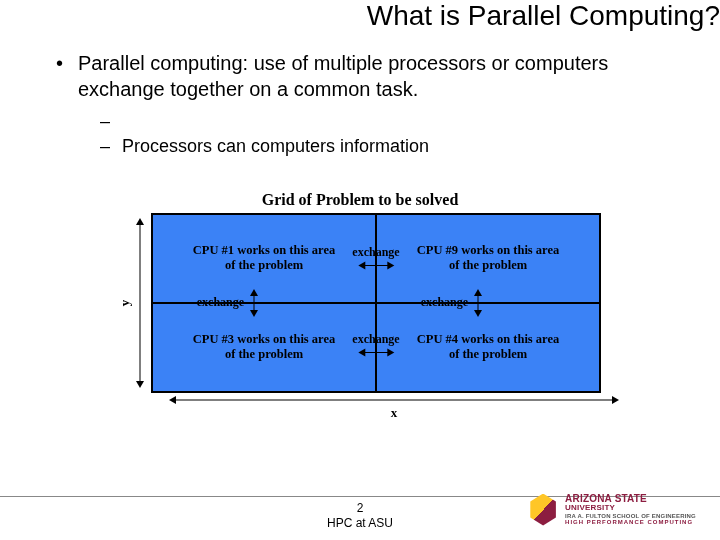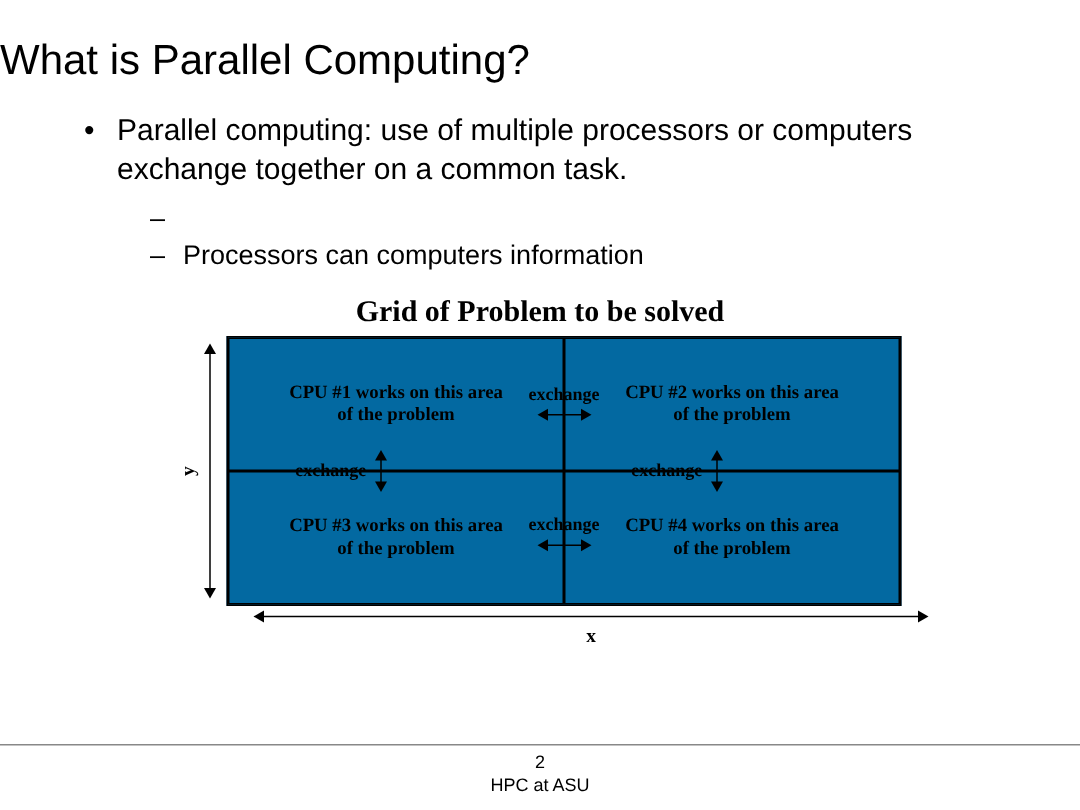--- a/index.html
+++ b/index.html
@@ -6,38 +6,37 @@
   body {
     width: 720px;
     height: 540px;
     background: #fff;
     font-family: Arial, Helvetica, sans-serif;
     color: #000;
     position: relative;
     overflow: hidden;
   }
   .title {
-    text-align: left;
+    text-align: right;
     font-size: 28px;
     font-weight: 400;
-    padding-top: 24px;
     padding-bottom: 18px;
   }
   .content { padding: 0 56px; }
   .bullet { display: flex; font-size: 20px; line-height: 1.3; margin-bottom: 8px; }
   .bullet .dot { width: 22px; flex-shrink: 0; text-align: left; }
   .sub-list { padding-left: 44px; }
   .sub { display: flex; font-size: 18px; line-height: 1.3; margin-bottom: 2px; }
   .sub .dash { width: 22px; flex-shrink: 0; }
   .diagram-title {
     text-align: center;
     font-family: "Times New Roman", serif;
     font-weight: bold;
-    font-size: 20px;
-    margin-top: 14px;
+    font-size: 16px;
+    margin-top: 32px;
     margin-bottom: 4px;
   }
   .diagram-wrap {
     display: flex;
     justify-content: center;
     align-items: center;
     gap: 6px;
     padding-left: 40px;
     padding-right: 40px;
   }
@@ -67,21 +66,21 @@
   .arrowhead-down { border-width: 7px 4px 0 4px; border-color: #000 transparent transparent transparent; bottom: 0; left: 50%; transform: translateX(-50%); }
   .arrowhead-left { border-width: 4px 7px 4px 0; border-color: transparent #000 transparent transparent; left: 0; top: 50%; transform: translateY(-50%); }
   .arrowhead-right { border-width: 4px 0 4px 7px; border-color: transparent transparent transparent #000; right: 0; top: 50%; transform: translateY(-50%); }
 
   .grid {
     display: grid;
     grid-template-columns: 1fr 1fr;
     grid-template-rows: 1fr 1fr;
     width: 450px;
     height: 180px;
-    background: #0369a1;
+    background: #3b82f6;
     border: 1px solid #000;
     position: relative;
     font-family: "Times New Roman", serif;
     font-weight: bold;
     font-size: 12.5px;
   }
   .cell {
     border: 0.5px solid #000;
     display: flex;
     flex-direction: column;
@@ -197,21 +196,21 @@
       <div class="arrowhead-down"></div>
     </div>
   </div>
 
   <div class="grid">
     <div class="cell">
       <div class="cell-line1">CPU #1 works on this area</div>
       <div class="cell-line2">of the problem</div>
     </div>
     <div class="cell">
-      <div class="cell-line1">CPU #2 works on this area</div>
+      <div class="cell-line1">CPU #9 works on this area</div>
       <div class="cell-line2">of the problem</div>
     </div>
     <div class="cell">
       <div class="cell-line1">CPU #3 works on this area</div>
       <div class="cell-line2">of the problem</div>
     </div>
     <div class="cell">
       <div class="cell-line1">CPU #4 works on this area</div>
       <div class="cell-line2">of the problem</div>
     </div>
@@ -261,13 +260,22 @@
     <div class="arrowhead-right"></div>
   </div>
   <div class="x-label">x</div>
 </div>
 
 <div class="footer">
   <div class="footer-center">
     <div>2</div>
     <div>HPC at ASU</div>
   </div>
+  <div class="logo">
+    <div class="logo-mark"></div>
+    <div class="logo-text">
+      <span class="l1">ARIZONA STATE</span>
+      <span class="l2">UNIVERSITY</span>
+      <span class="l3">IRA A. FULTON SCHOOL OF ENGINEERING</span>
+      <span class="l4">HIGH PERFORMANCE COMPUTING</span>
+    </div>
+  </div>
 </div>
 
 </body></html>

